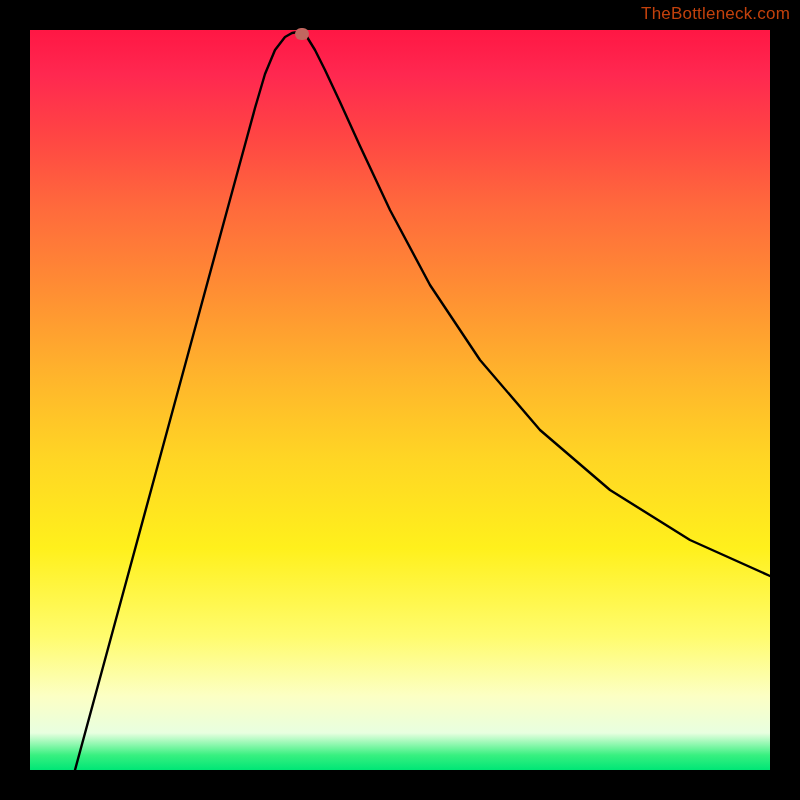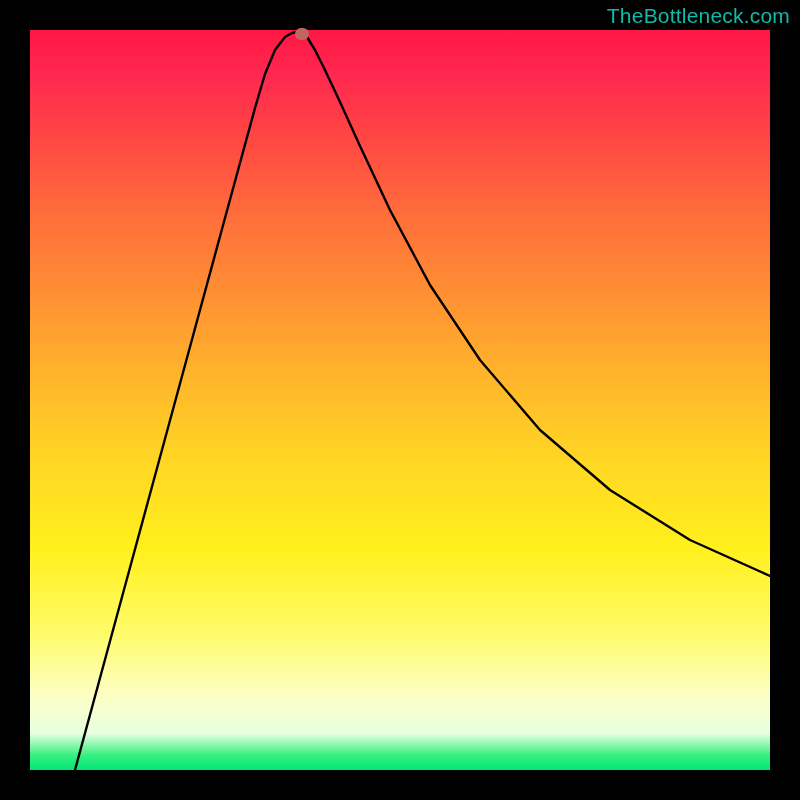--- a/index.html
+++ b/index.html
@@ -44,22 +44,22 @@
     position: absolute;
     top: 0;
     left: 0;
     width: 740px;
     height: 740px;
   }
   .watermark {
     position: absolute;
     top: 4px;
     right: 10px;
-    color: #14b8a6;
-    font-size: 21px;
+    color: #c2410c;
+    font-size: 17px;
     font-weight: 500;
     letter-spacing: 0.2px;
   }
   .marker {
     position: absolute;
     width: 14px;
     height: 12px;
     background: #c1665f;
     border-radius: 6px;
   }

